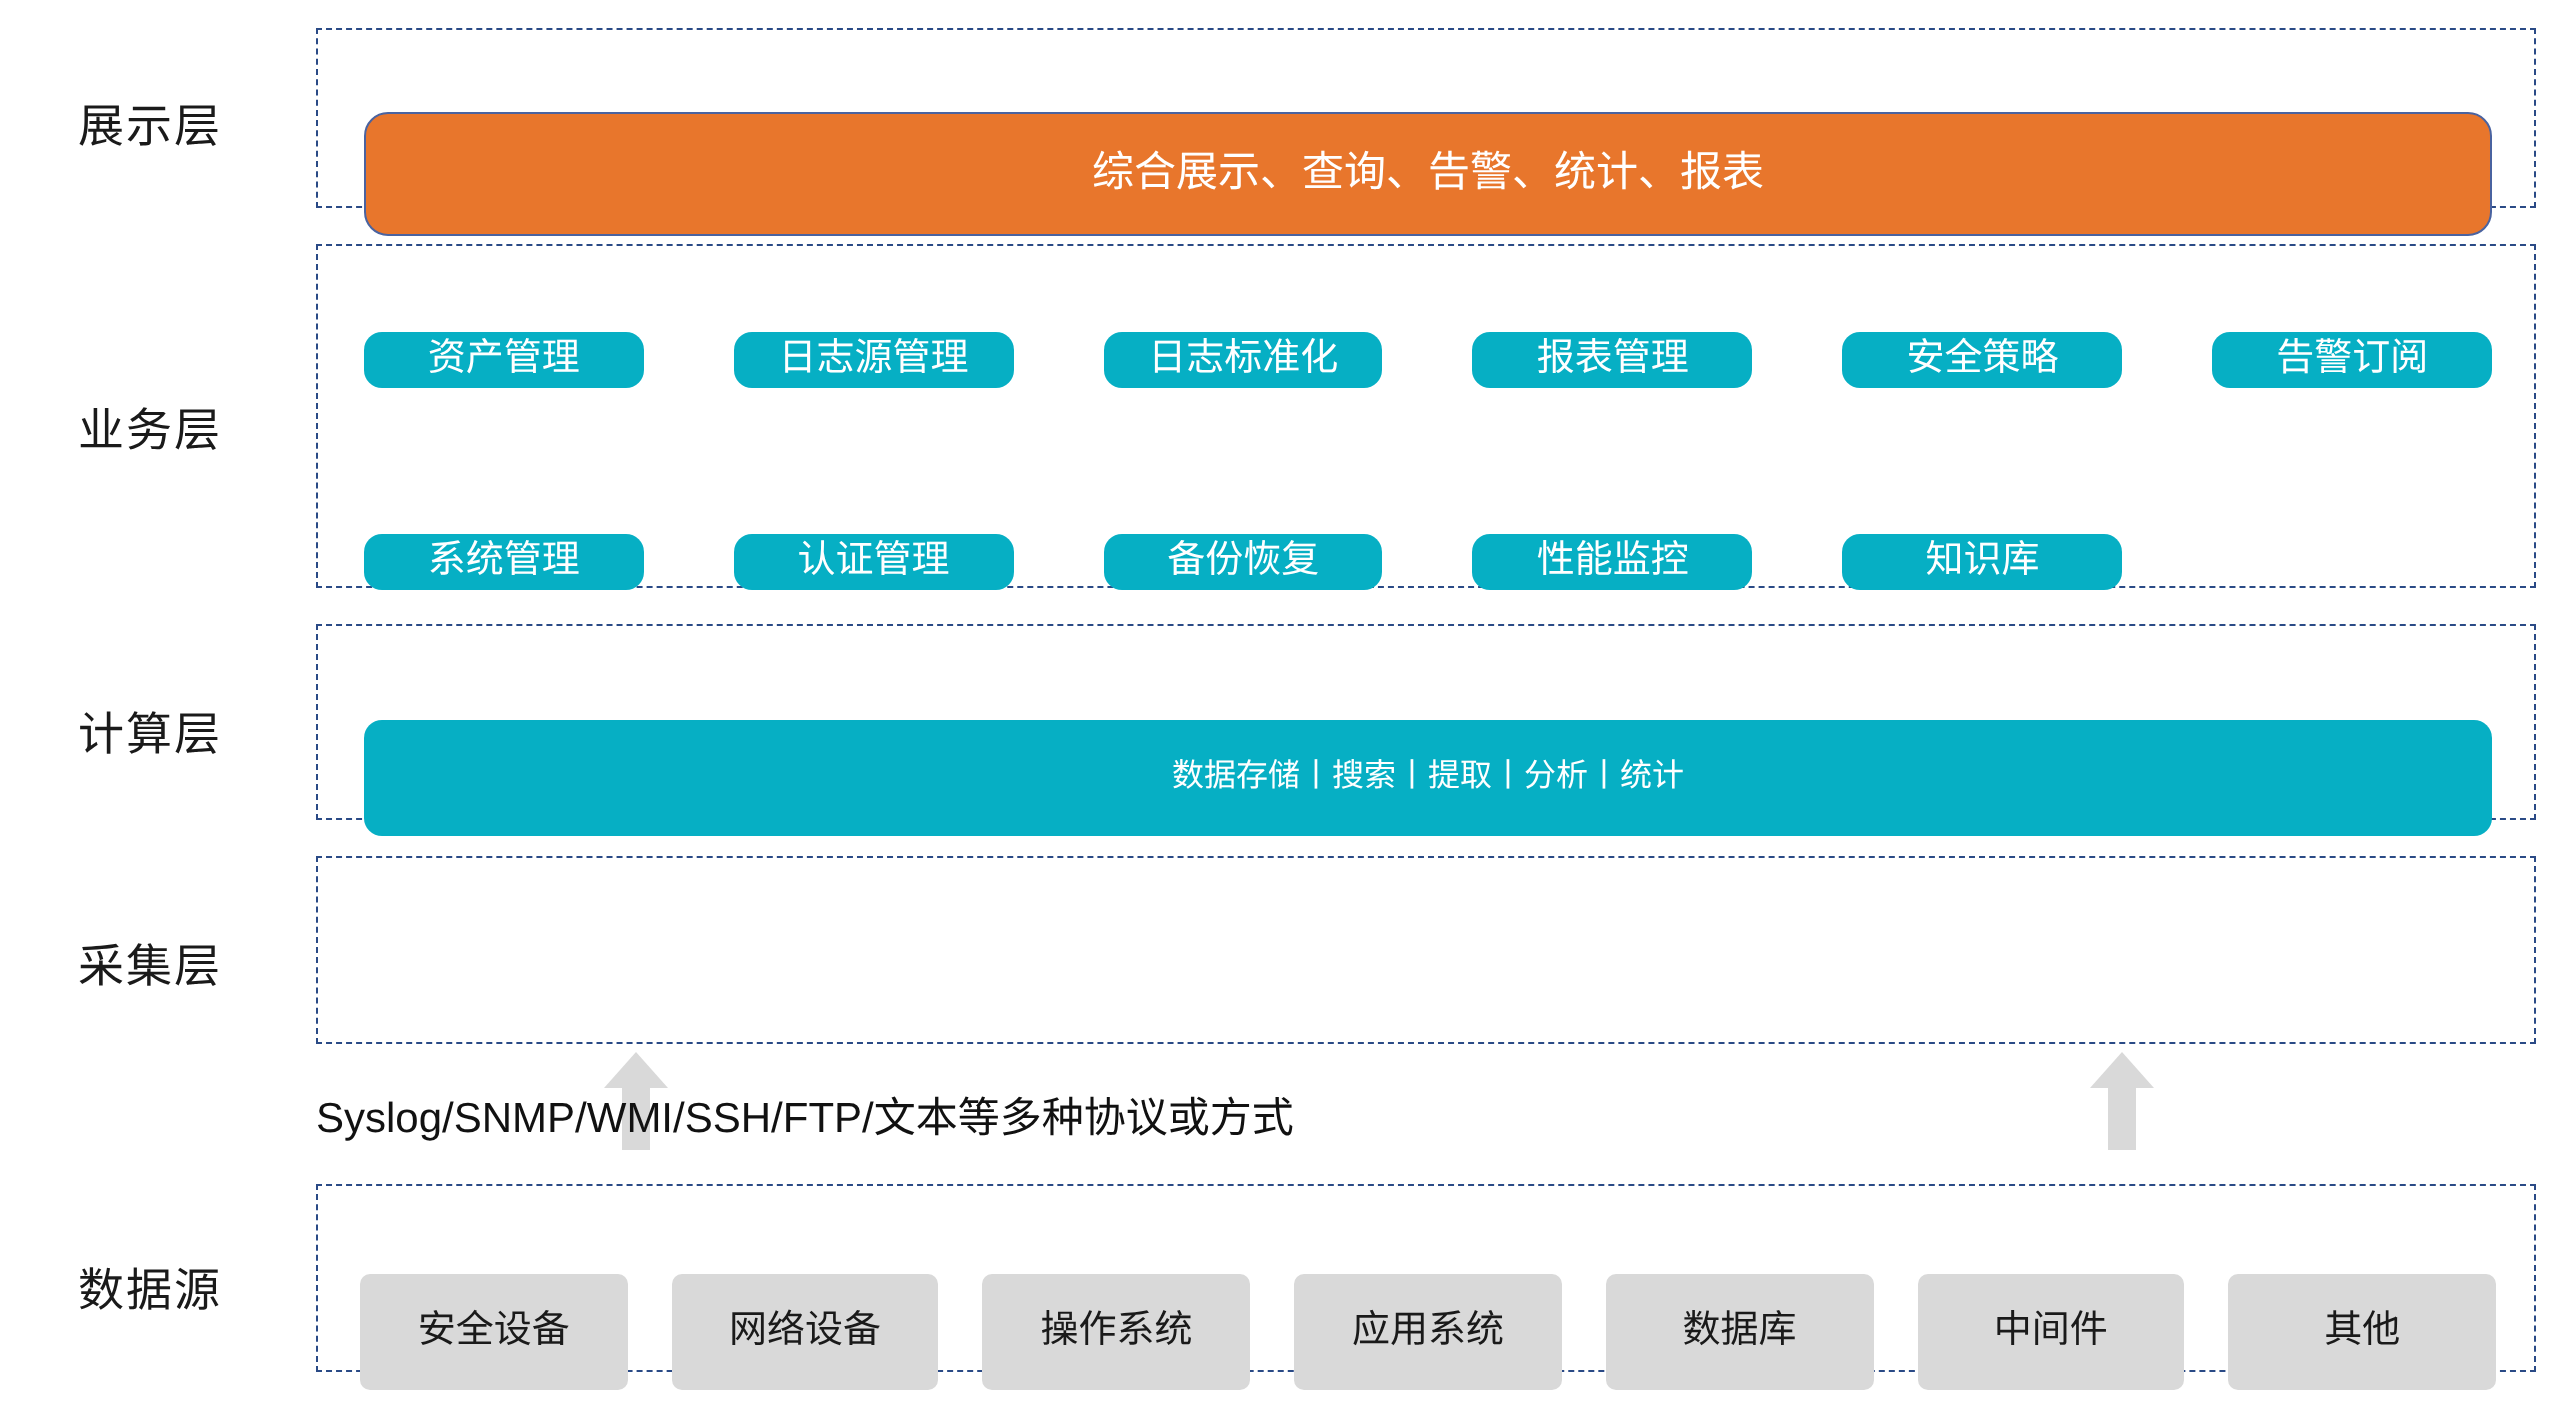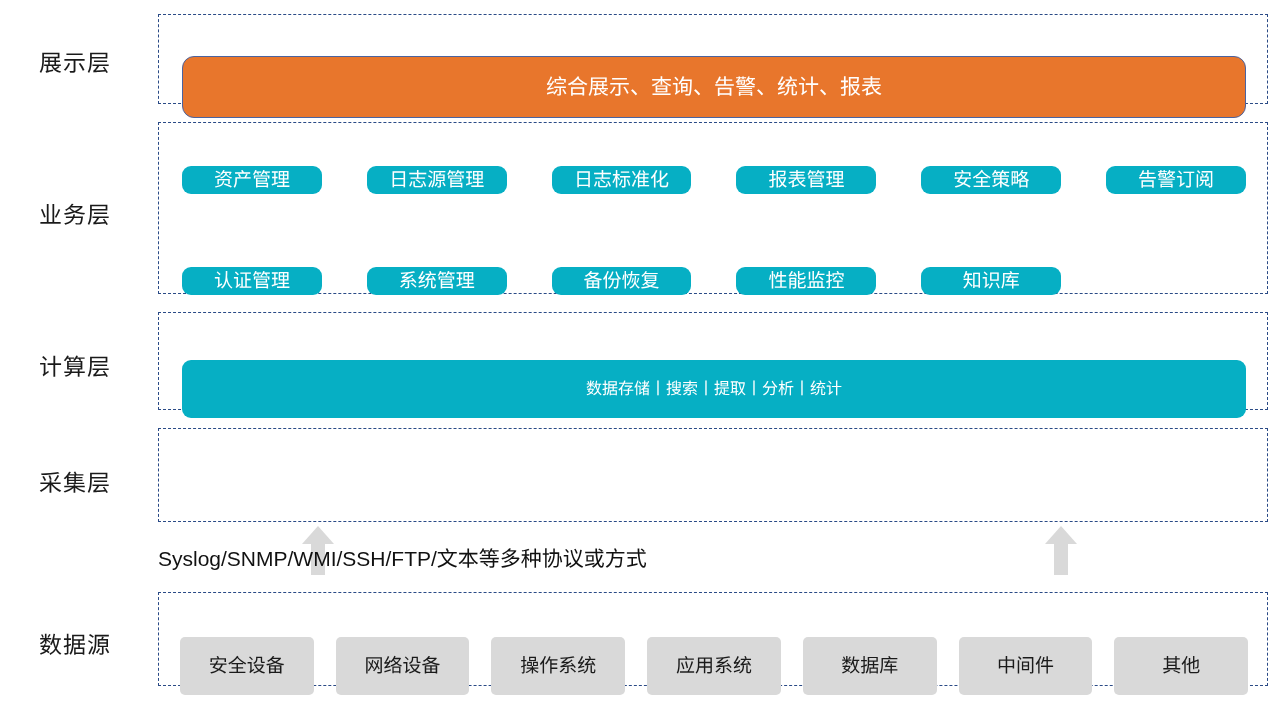--- a/index.html
+++ b/index.html
@@ -183,22 +183,22 @@
 
   <div class="layer-box" id="business-layer"></div>
 
   <div class="biz-grid">
     <div class="node node-teal">资产管理</div>
     <div class="node node-teal">日志源管理</div>
     <div class="node node-teal">日志标准化</div>
     <div class="node node-teal">报表管理</div>
     <div class="node node-teal">安全策略</div>
     <div class="node node-teal">告警订阅</div>
+    <div class="node node-teal">系统管理</div>
     <div class="node node-teal">认证管理</div>
-    <div class="node node-teal">系统管理</div>
     <div class="node node-teal">备份恢复</div>
     <div class="node node-teal">性能监控</div>
     <div class="node node-teal">知识库</div>
   </div>
 
   <div class="layer-label" style="top:348px">计算层</div>
 
   <div class="layer-box" id="compute-layer"></div>
 
   <div class="node node-teal" id="compute-node">数据存储丨搜索丨提取丨分析丨统计</div>

